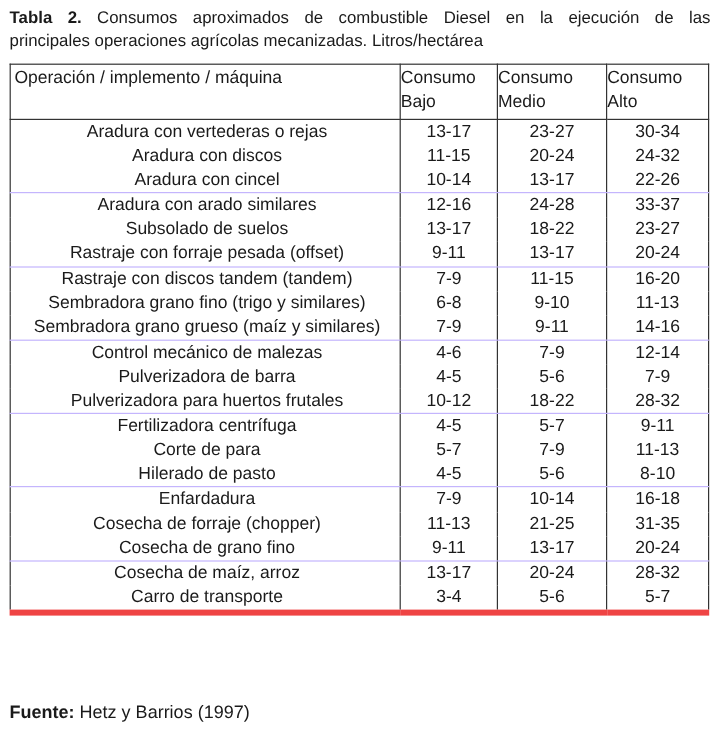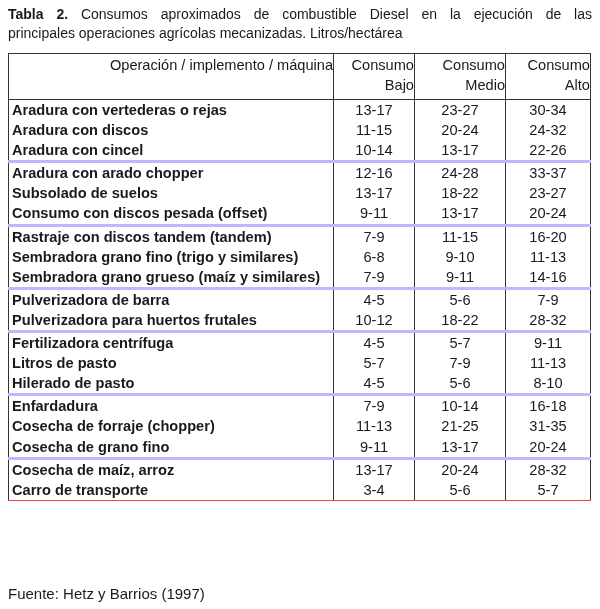--- a/index.html
+++ b/index.html
@@ -36,35 +36,35 @@
   }
   th {
     font-weight: normal;
     height: 43px;
     vertical-align: top;
     border-top: 1px solid #333;
     border-bottom: 1px solid #333;
     line-height: 19.5px;
     padding-top: 2px;
   }
-  th.op { text-align: right; padding-left: 3px; }
-  th.num { text-align: right; }
+  th.op { text-align: left; padding-left: 3px; }
+  th.num { text-align: left; }
   td {
     height: 20.1px; line-height: 20.1px;
     white-space: nowrap;
   }
-  td.op { text-align: left; padding-left: 3px; font-weight: bold; }
+  td.op { text-align: center; padding-left: 3px; }
   td.num { text-align: center; }
-  tr.group-end td { border-bottom: 3px solid #c4b5fd; }
-  tr.last td { border-bottom: 1px solid #ef4444; margin-top: 24px; }
+  tr.group-end td { border-bottom: 1px solid #c4b5fd; }
+  tr.last td { border-bottom: 5px solid #ef4444; margin-top: 24px; }
   .source {
     position: absolute; left: 8px; top: 585px;
     font-size: 15px; line-height: 18px;
   }
-  .source b { font-weight: normal; }
+  .source b { font-weight: bold; }
 </style>
 </head>
 <body>
 
 <div class="caption">
   <span class="l1"><b>Tabla 2.</b><span> Consumos aproximados de combustible Diesel en la ejecución de las</span></span>
   <span class="l2">principales operaciones agrícolas mecanizadas. Litros/hectárea</span>
 </div>
 
 <table>
@@ -95,33 +95,33 @@
         <td class="num">20-24</td>
         <td class="num">24-32</td>
       </tr>
       <tr class="group-end">
         <td class="op">Aradura con cincel</td>
         <td class="num">10-14</td>
         <td class="num">13-17</td>
         <td class="num">22-26</td>
       </tr>
       <tr>
-        <td class="op">Aradura con arado chopper</td>
+        <td class="op">Aradura con arado similares</td>
         <td class="num">12-16</td>
         <td class="num">24-28</td>
         <td class="num">33-37</td>
       </tr>
       <tr>
         <td class="op">Subsolado de suelos</td>
         <td class="num">13-17</td>
         <td class="num">18-22</td>
         <td class="num">23-27</td>
       </tr>
       <tr class="group-end">
-        <td class="op">Consumo con discos pesada (offset)</td>
+        <td class="op">Rastraje con forraje pesada (offset)</td>
         <td class="num">9-11</td>
         <td class="num">13-17</td>
         <td class="num">20-24</td>
       </tr>
       <tr>
         <td class="op">Rastraje con discos tandem (tandem)</td>
         <td class="num">7-9</td>
         <td class="num">11-15</td>
         <td class="num">16-20</td>
       </tr>
@@ -131,39 +131,45 @@
         <td class="num">9-10</td>
         <td class="num">11-13</td>
       </tr>
       <tr class="group-end">
         <td class="op">Sembradora grano grueso (maíz y similares)</td>
         <td class="num">7-9</td>
         <td class="num">9-11</td>
         <td class="num">14-16</td>
       </tr>
       <tr>
+        <td class="op">Control mecánico de malezas</td>
+        <td class="num">4-6</td>
+        <td class="num">7-9</td>
+        <td class="num">12-14</td>
+      </tr>
+      <tr>
         <td class="op">Pulverizadora de barra</td>
         <td class="num">4-5</td>
         <td class="num">5-6</td>
         <td class="num">7-9</td>
       </tr>
       <tr class="group-end">
         <td class="op">Pulverizadora para huertos frutales</td>
         <td class="num">10-12</td>
         <td class="num">18-22</td>
         <td class="num">28-32</td>
       </tr>
       <tr>
         <td class="op">Fertilizadora centrífuga</td>
         <td class="num">4-5</td>
         <td class="num">5-7</td>
         <td class="num">9-11</td>
       </tr>
       <tr>
-        <td class="op">Litros de pasto</td>
+        <td class="op">Corte de para</td>
         <td class="num">5-7</td>
         <td class="num">7-9</td>
         <td class="num">11-13</td>
       </tr>
       <tr class="group-end">
         <td class="op">Hilerado de pasto</td>
         <td class="num">4-5</td>
         <td class="num">5-6</td>
         <td class="num">8-10</td>
       </tr>

